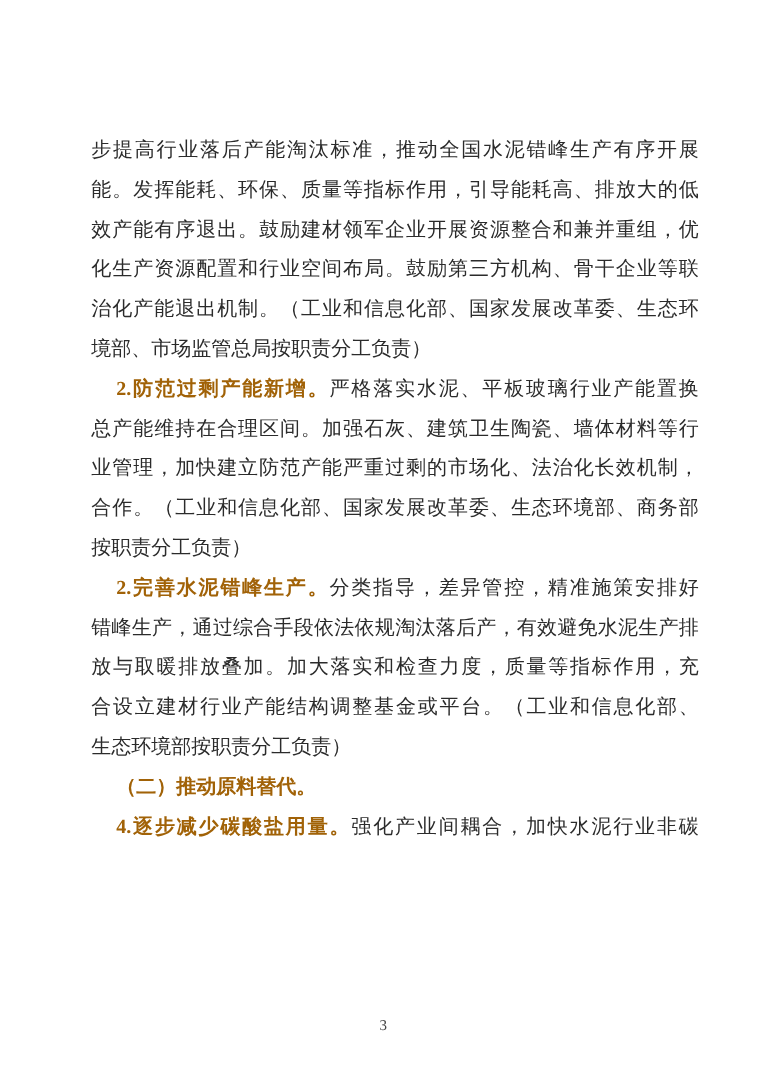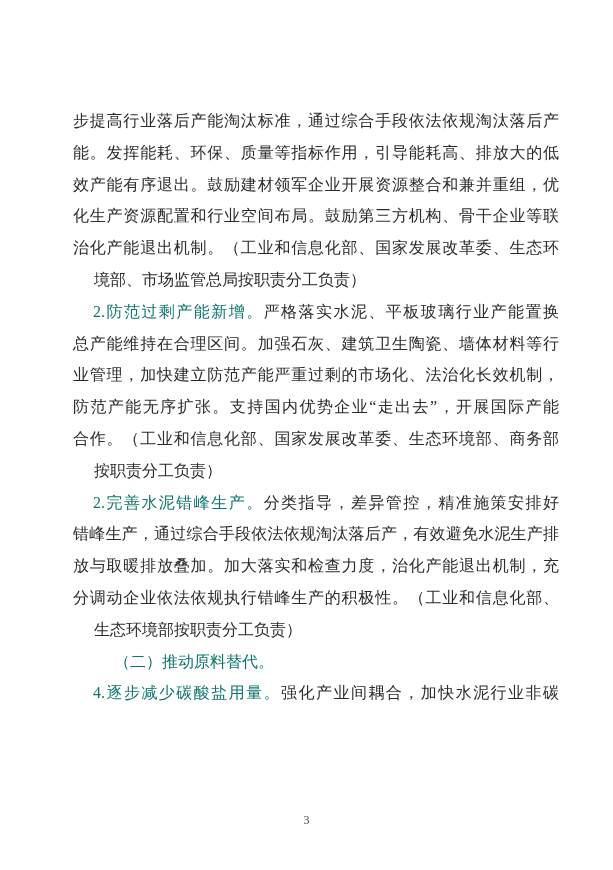--- a/index.html
+++ b/index.html
@@ -33,67 +33,65 @@
     margin: 0;
     padding: 0;
   }
   .line {
     text-align: justify;
     text-align-last: justify;
     height: 31.8px;
   }
   .line.last {
     text-align-last: left;
-    margin-left: 21px;
   }
   .line.indent {
     text-indent: 20px;
   }
   .lead {
-    font-weight: normal;
-    color: #0f766e;
+    font-weight: bold;
+    color: #a16207;
   }
   .pagenum {
     position: absolute;
     top: 812px;
     left: 0;
     width: 100%;
     text-align: center;
     font-size: 12px;
     line-height: 16px;
     color: #444444;
     font-family: "Liberation Serif", serif;
   }
 </style>
 </head>
 <body>
 
 <div class="page">
   <div class="textblock" id="doc">
       <div class="paragraph">
-        <div class="line">步提高行业落后产能淘汰标准，通过综合手段依法依规淘汰落后产</div>
+        <div class="line">步提高行业落后产能淘汰标准，推动全国水泥错峰生产有序开展</div>
         <div class="line">能。发挥能耗、环保、质量等指标作用，引导能耗高、排放大的低</div>
         <div class="line">效产能有序退出。鼓励建材领军企业开展资源整合和兼并重组，优</div>
         <div class="line">化生产资源配置和行业空间布局。鼓励第三方机构、骨干企业等联</div>
         <div class="line">治化产能退出机制。（工业和信息化部、国家发展改革委、生态环</div>
         <div class="line last">境部、市场监管总局按职责分工负责）</div>
       </div>
       <div class="paragraph">
         <div class="line indent"><span class="lead">2.防范过剩产能新增。</span>严格落实水泥、平板玻璃行业产能置换</div>
         <div class="line">总产能维持在合理区间。加强石灰、建筑卫生陶瓷、墙体材料等行</div>
         <div class="line">业管理，加快建立防范产能严重过剩的市场化、法治化长效机制，</div>
-        <div class="line">防范产能无序扩张。支持国内优势企业“走出去”，开展国际产能</div>
         <div class="line">合作。（工业和信息化部、国家发展改革委、生态环境部、商务部</div>
         <div class="line last">按职责分工负责）</div>
       </div>
       <div class="paragraph">
         <div class="line indent"><span class="lead">2.完善水泥错峰生产。</span>分类指导，差异管控，精准施策安排好</div>
         <div class="line">错峰生产，通过综合手段依法依规淘汰落后产，有效避免水泥生产排</div>
-        <div class="line">放与取暖排放叠加。加大落实和检查力度，治化产能退出机制，充</div>
-        <div class="line">分调动企业依法依规执行错峰生产的积极性。（工业和信息化部、</div>
+        <div class="line">放与取暖排放叠加。加大落实和检查力度，质量等指标作用，充</div>
+        <div class="line">合设立建材行业产能结构调整基金或平台。（工业和信息化部、</div>
         <div class="line last">生态环境部按职责分工负责）</div>
       </div>
       <div class="paragraph heading">
         <div class="line last indent"><span class="lead">（二）推动原料替代。</span></div>
       </div>
       <div class="paragraph">
         <div class="line indent"><span class="lead">4.逐步减少碳酸盐用量。</span>强化产业间耦合，加快水泥行业非碳</div>
       </div>
     </div>
   <div class="pagenum">3</div>

